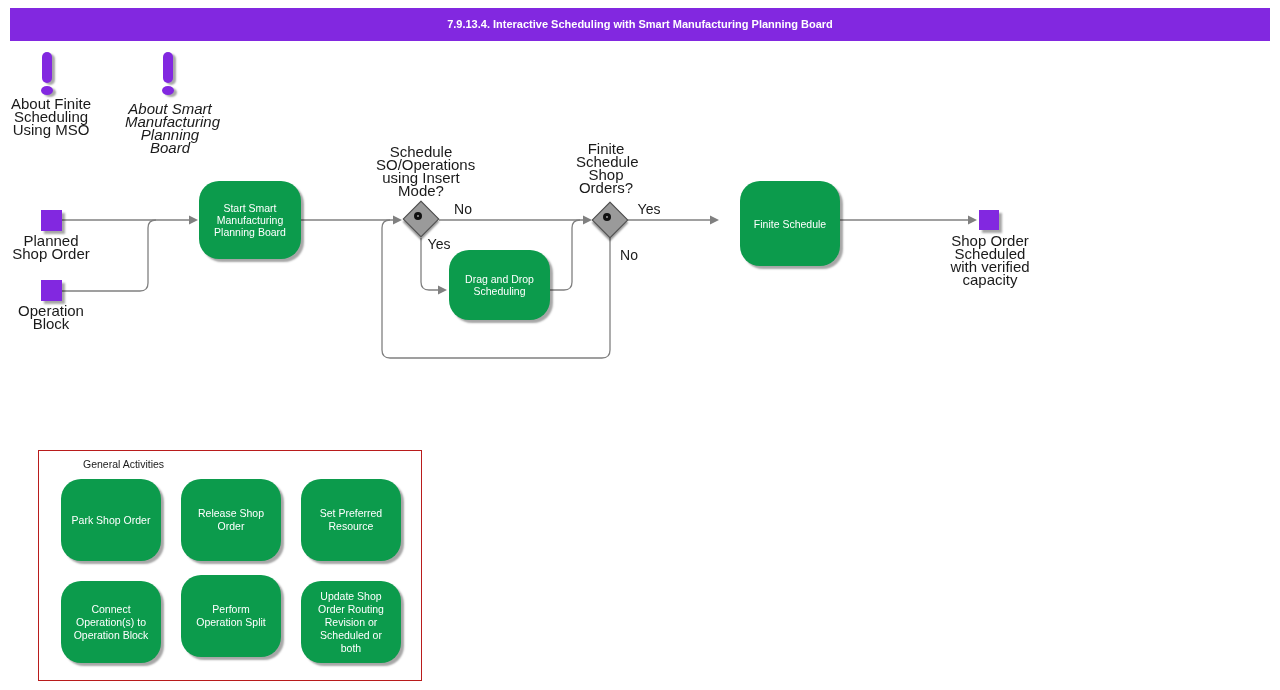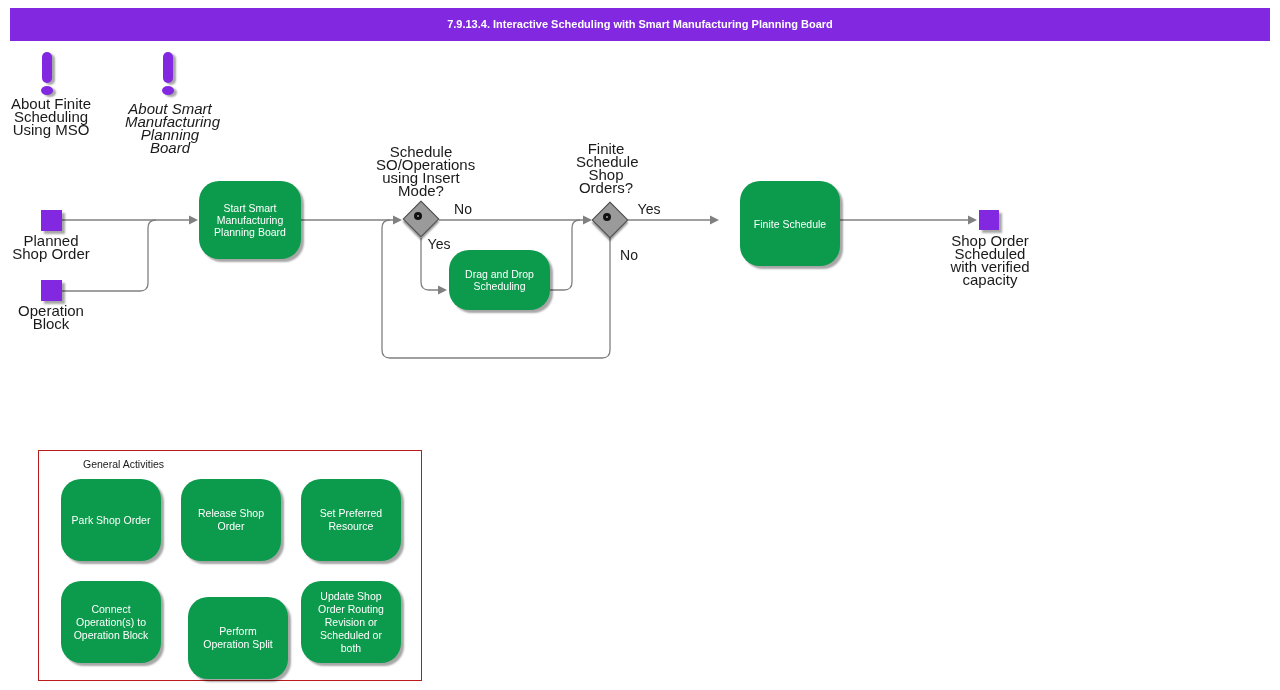--- a/index.html
+++ b/index.html
@@ -194,21 +194,21 @@
 
   <div class="lbl" style="left:376px; top:145px; width:90px;">Schedule
 SO/Operations
 using Insert
 Mode?</div>
   <div class="diamond" style="left:408px; top:206px;"></div>
   <div class="gateway-ring" style="left:414px; top:212px;"></div>
   <div class="lbl yesno" style="left:450px; top:203px; width:26px;">No</div>
   <div class="lbl yesno" style="left:424px; top:238px; width:30px;">Yes</div>
 
-  <div class="activity" style="left:449px; top:250px; width:101px; height:60px;">Drag and Drop
+  <div class="activity" style="left:449px; top:250px; width:101px; height:70px;">Drag and Drop
 Scheduling</div>
 
   <div class="lbl" style="left:576px; top:142px; width:60px;text-align:center;">Finite
 Schedule
 Shop
 Orders?</div>
   <div class="diamond" style="left:597px; top:207px;"></div>
   <div class="gateway-ring" style="left:603px; top:213px;"></div>
   <div class="lbl yesno" style="left:634px; top:203px; width:30px;">Yes</div>
   <div class="lbl yesno" style="left:616px; top:249px; width:26px;">No</div>
@@ -225,21 +225,21 @@
     <div class="panel-title">General Activities</div>
 
     <div class="activity ga-box" style="left:22px; top:28px;">Park Shop Order</div>
     <div class="activity ga-box" style="left:142px; top:28px;">Release Shop
 Order</div>
     <div class="activity ga-box" style="left:262px; top:28px;">Set Preferred
 Resource</div>
     <div class="activity ga-box" style="left:22px; top:130px;">Connect
 Operation(s) to
 Operation Block</div>
-    <div class="activity ga-box" style="left:142px; top:146px;margin-left:7px;">Perform
+    <div class="activity ga-box" style="left:142px; top:124px;">Perform
 Operation Split</div>
     <div class="activity ga-box" style="left:262px; top:130px;">Update Shop
 Order Routing
 Revision or
 Scheduled or
 both</div>
   </div>
 
 </div>
 

